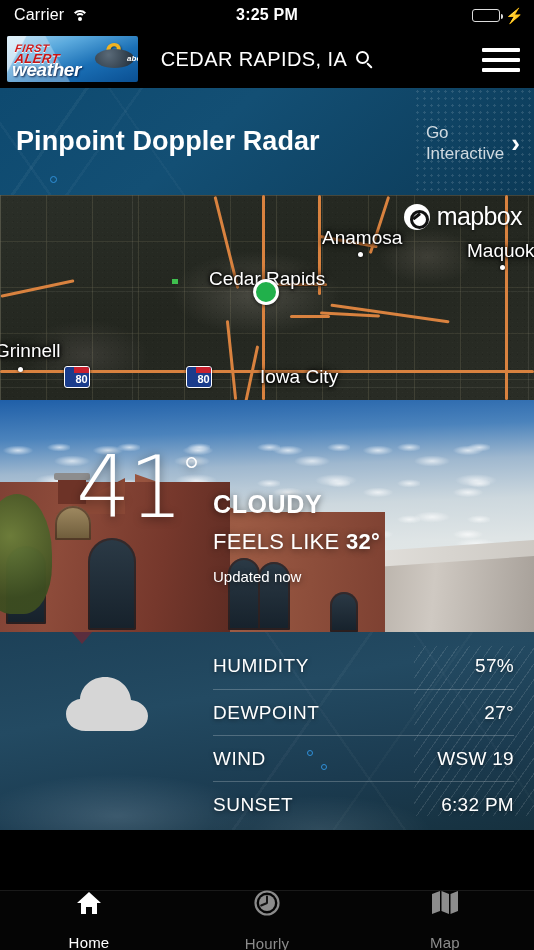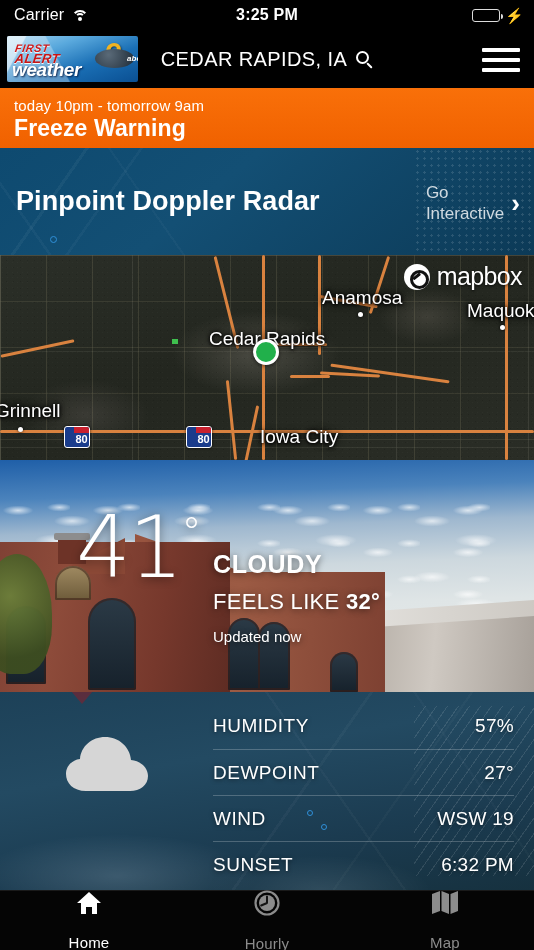--- a/index.html
+++ b/index.html
@@ -225,24 +225,20 @@
           <span class="hdl"></span>
         </span>
     </div>
     <div class="burger">
       <span></span>
         <span></span>
         <span></span>
     </div>
   </div>
 
-  <div class="alert">
-    <div class="when">today 10pm - tomorrow 9am</div>
-    <div class="what">Freeze Warning</div>
-  </div>
 
   <div class="radarhead">
     <div class="deco"></div>
     <div class="dots"></div>
     <div class="bluedot"></div>
     <div class="title">Pinpoint Doppler Radar</div>
     <div class="goint">
       <div class="lbl">
         <div>Go</div>
         <div>Interactive</div>

